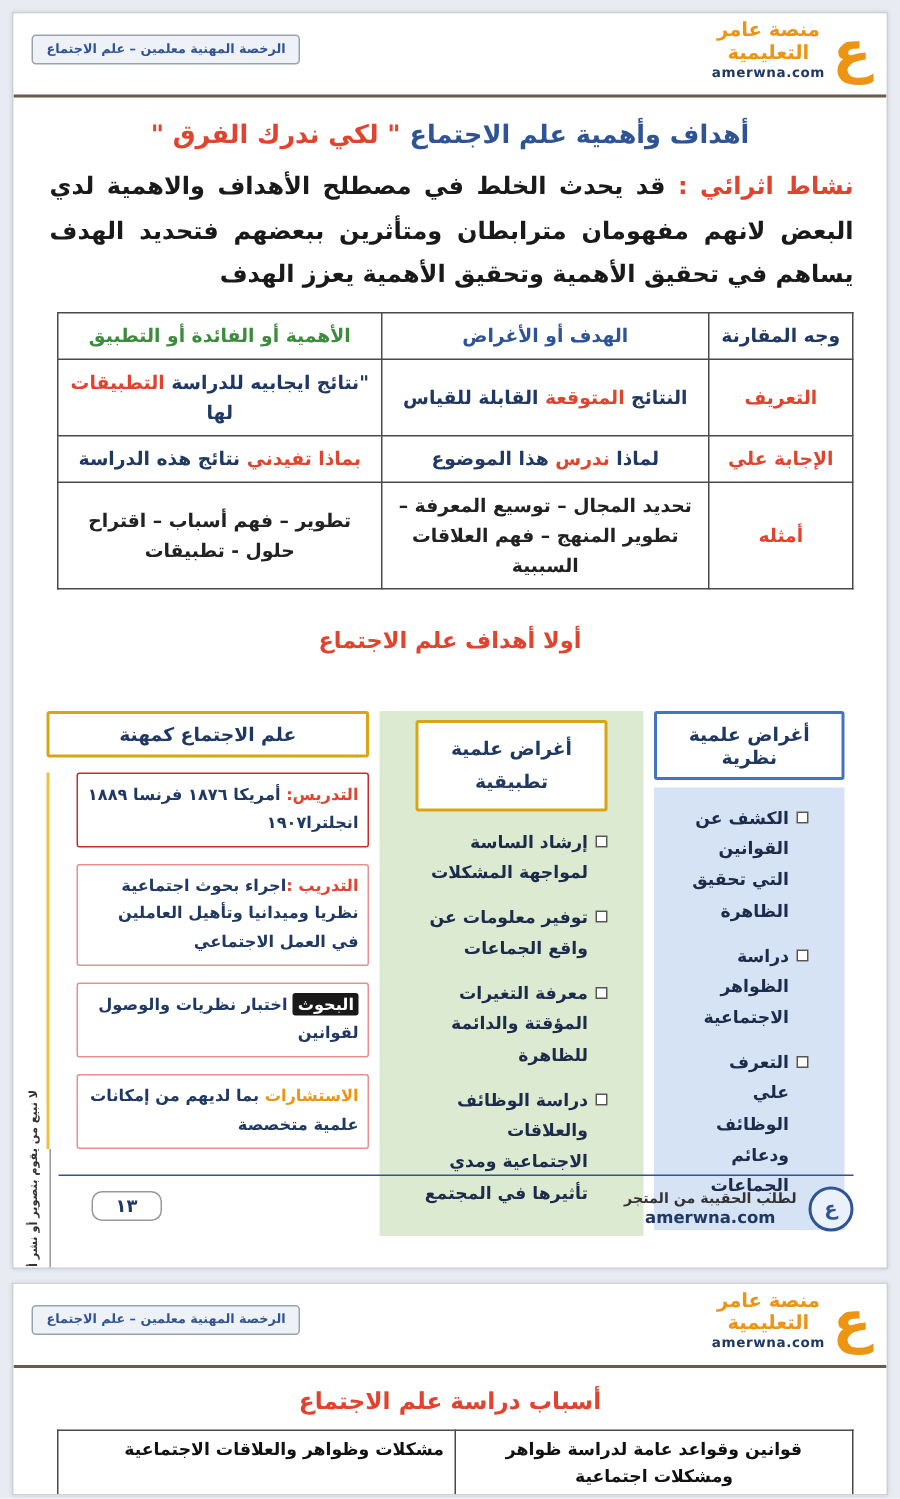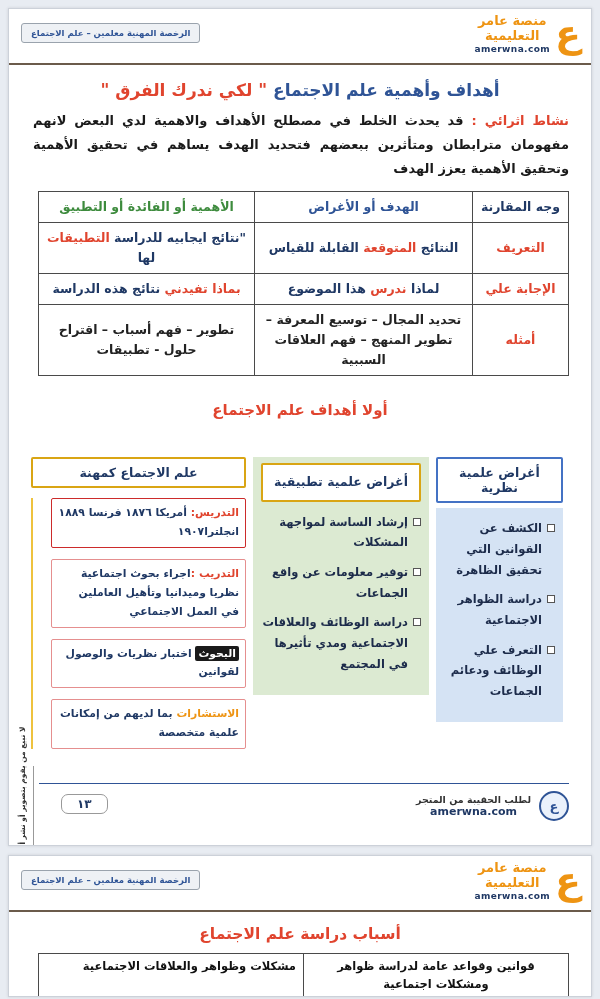--- a/index.html
+++ b/index.html
@@ -16,37 +16,37 @@
   .brand-glyph { font-size:38px; font-weight:bold; color:#ee9413; line-height:.95; }
   .brand-text { text-align:center;margin-left:44px; }
   .brand-l1, .brand-l2 { color:#ee9413; font-weight:bold; font-size:13px; line-height:1.15; }
   .brand-url { color:#1f3864; font-weight:bold; font-size:9px; letter-spacing:.4px; }
   .tab { margin-top:9px; border:1px solid #9aa3ad; background:#eef1f5; border-radius:3px; padding:4px 9px; color:#2f5496; font-size:8.5px; font-weight:bold; }
 
   
   .p1-title { text-align:center; margin-top:15px; font-size:17px; font-weight:bold; }
   .t-blue { color:#2f5496; }
   .t-red { color:#e0442e; }
-  .activity { margin:9px 22px 0 24px; font-size:13px; font-weight:bold; color:#1a1a1a; line-height:1.85; text-align:justify; }
+  .activity { margin:9px 22px 0 24px; font-size:16px; font-weight:bold; color:#1a1a1a; line-height:1.85; text-align:justify; }
   .cmp { border-collapse:collapse; margin:10px 22px 0 29px; width:calc(100% - 51px); }
   .cmp th, .cmp td { border:1px solid #4a4a4a; padding:5px 6px; text-align:center; font-size:12.5px; font-weight:bold; line-height:1.6; }
   .h-compare { color:#1f3864; width:96px; }
   .h-goal { color:#2f5496; width:218px; }
   .h-importance { color:#3d8b3d; }
   .cmp .lbl { color:#e0442e; }
   .sec-title { text-align:center; margin-top:25px; color:#e0442e; font-weight:bold; font-size:15px; }
 
   
   .cols { display:flex; gap:7px; margin:38px 28px 0 22px; align-items:flex-start; }
   .col-theory { width:127px; }
   .col-applied { width:176px; }
   .col-prof { flex:1; }
   .box-hdr { background:#fff; border:2px solid #4472c4; border-radius:2px; text-align:center; font-weight:bold; color:#1f3864; font-size:12.5px; padding:6px 3px; }
   .hdr-gold { border-color:#d9a514; }
-  .panel { margin-top:5px; padding:10px 8px; font-size:11.5px; font-weight:600; color:#1c2b4a; line-height:1.8; }
+  .panel { margin-top:5px; padding:10px 24px; font-size:11.5px; font-weight:600; color:#1c2b4a; line-height:1.8; }
   .panel-blue { background:#d5e3f4; min-height:214px; }
   .panel-green { background:#dcead2; margin-top:0; min-height:238px; padding-top:6px; }
   .panel-green .box-hdr { margin-bottom:10px; }
   .pi { display:flex; gap:5px; margin-bottom:9px; }
   .chk { flex:0 0 auto; width:8px; height:8px; border:1.2px solid #555; margin-top:6px; background:#fff; }
   .prof-items { margin-top:10px; border-left:2.5px solid #eec23e; padding-left:18px; }
   .prof-box { border:1.5px solid #e58f8f; border-radius:2px; background:#fff; padding:5px 6px; margin-bottom:11px; font-size:10.8px; font-weight:bold; color:#1f3864; line-height:1.75; text-align:right; }
   .pb-0 { border-color:#cc2b2b; }
 
   
@@ -148,20 +148,24 @@
           <div class="pi">
             <span class="chk"></span>
             <span>إرشاد الساسة لمواجهة المشكلات</span>
           </div>
           <div class="pi">
             <span class="chk"></span>
             <span>توفير معلومات عن واقع الجماعات</span>
           </div>
           <div class="pi">
             <span class="chk"></span>
+            <span>معرفة التغيرات المؤقتة والدائمة للظاهرة</span>
+          </div>
+          <div class="pi">
+            <span class="chk"></span>
             <span>دراسة الوظائف والعلاقات الاجتماعية ومدي تأثيرها في المجتمع</span>
           </div>
         </div>
       </div>
 
       <div class="col-prof">
         <div class="box-hdr hdr-gold">علم الاجتماع كمهنة</div>
         <div class="prof-items">
           <div class="prof-box pb-0"><span style="color: rgb(224, 68, 46);">التدريس:</span><span style="color: rgb(31, 56, 100);"> أمريكا ١٨٧٦ فرنسا ١٨٨٩ انجلترا١٩٠٧</span></div>
           <div class="prof-box"><span style="color: rgb(224, 68, 46);">التدريب :</span><span style="color: rgb(31, 56, 100);">اجراء بحوث اجتماعية نظريا وميدانيا وتأهيل العاملين في العمل الاجتماعي</span></div>

